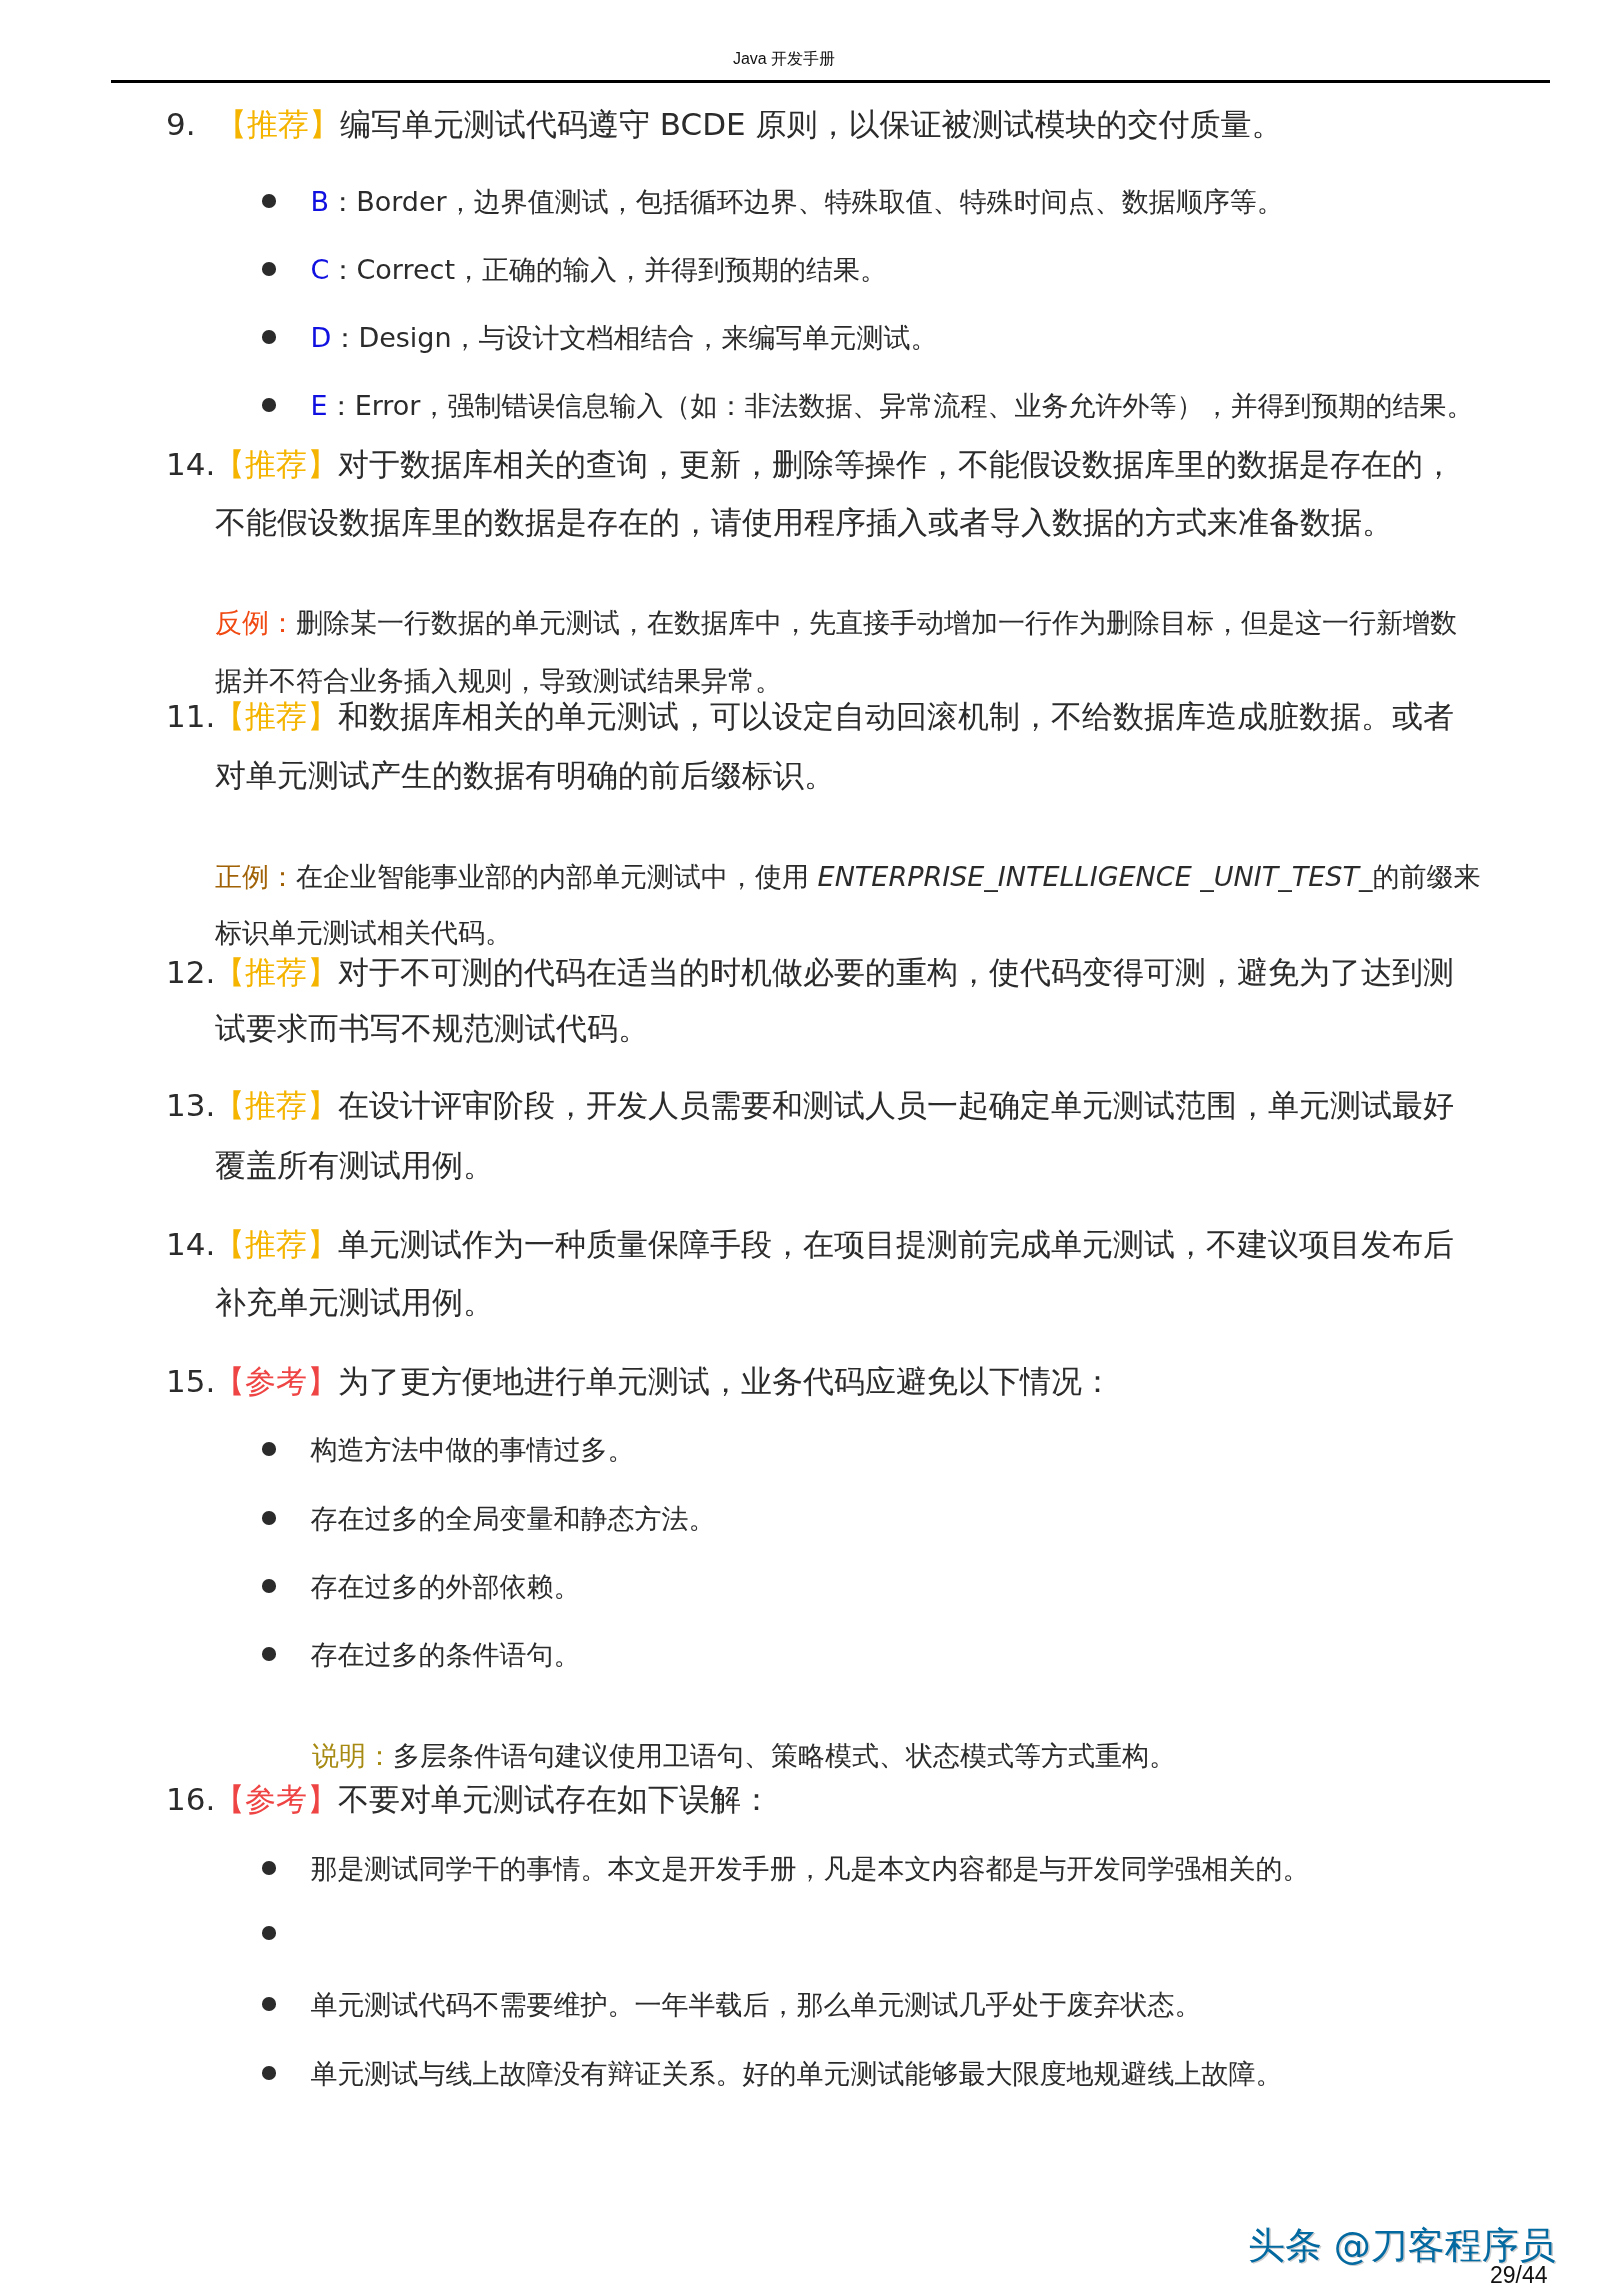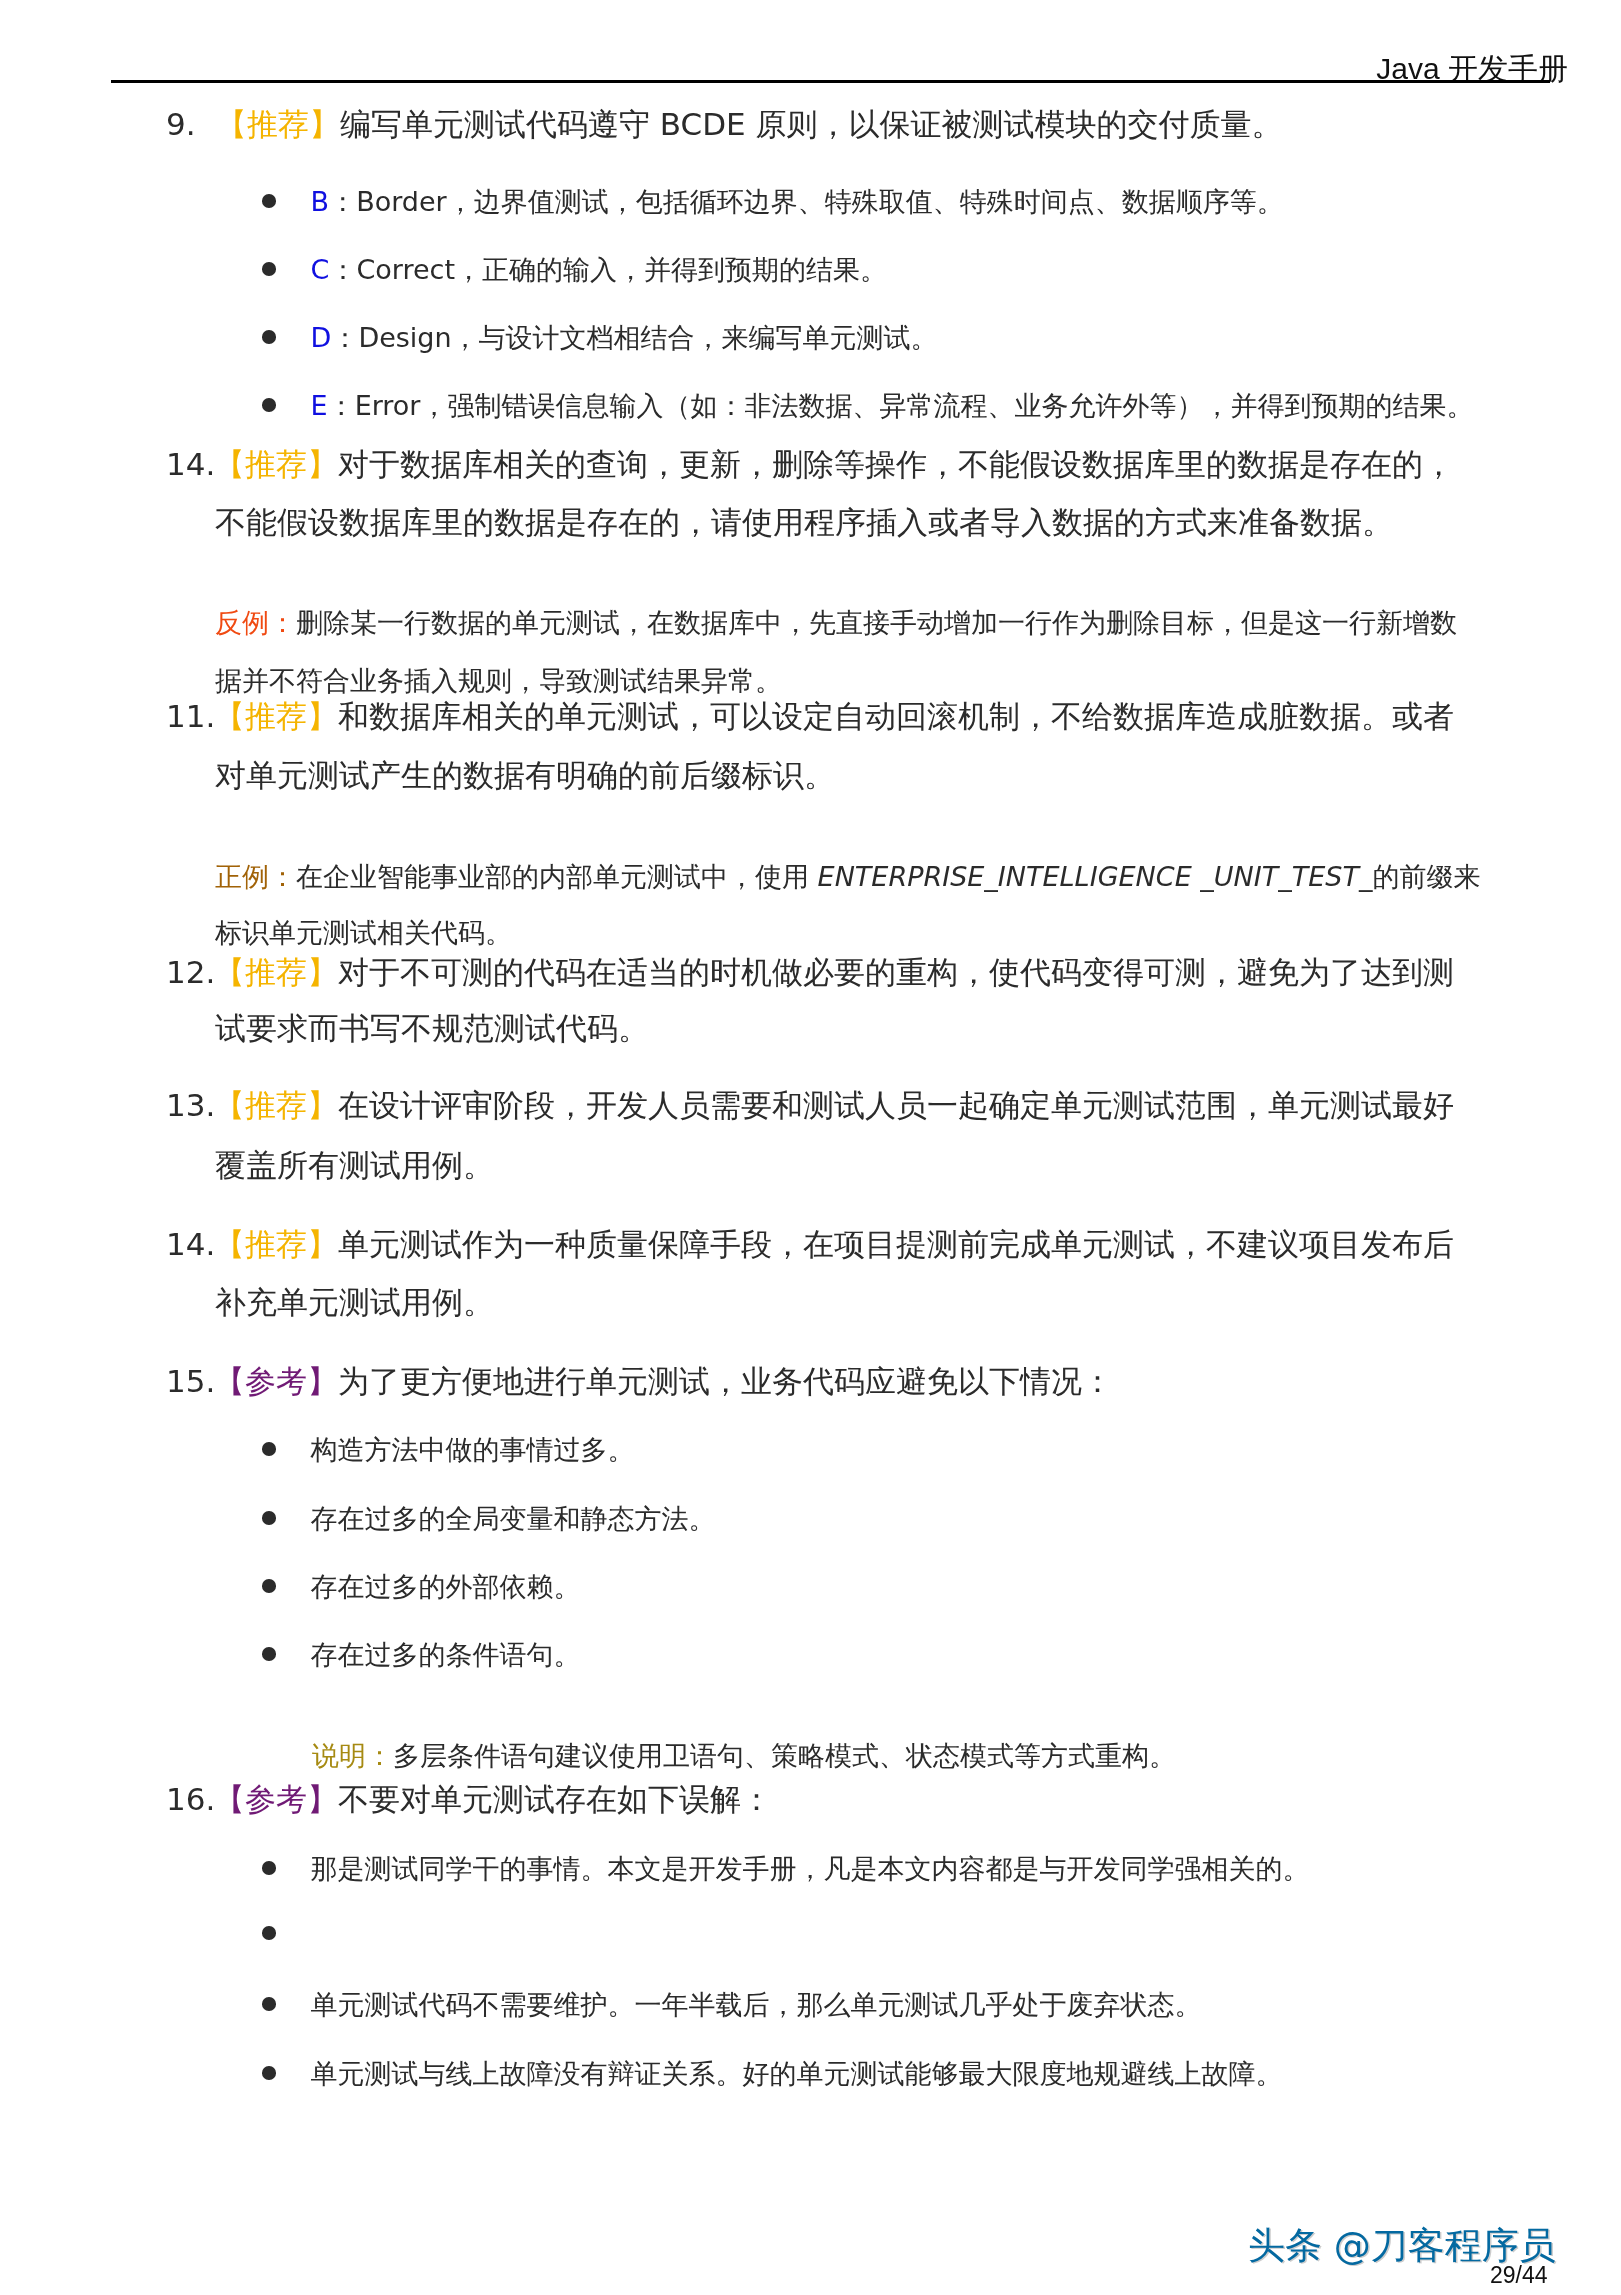--- a/index.html
+++ b/index.html
@@ -3,39 +3,39 @@
 <meta charset="utf-8">
 <style>
   html, body { margin: 0; padding: 0; background: #ffffff; }
   body {
     width: 1622px; height: 2295px; position: relative; overflow: hidden;
     font-family: "DejaVu Sans", "Liberation Sans", sans-serif;
     color: #2b2b2b;
   }
   .header-title {
     position: absolute; left: 0; width: 1568px; top: 49px;
-    text-align: right; font-size: 30px; color: #111;
+    text-align: center; font-size: 16px; color: #111;
     font-family: "Liberation Sans", "DejaVu Sans", sans-serif;
   }
   .header-rule {
     position: absolute; left: 111px; width: 1439px; top: 80px; height: 2.7px; background: #000;
   }
   .line { position: absolute; white-space: nowrap; }
   .item { font-size: 31px; left: 166px; }
   .item .num { display: inline-block; width: 48px; }
   .item.n9 .num { width: 50px; }
   .cont { font-size: 31px; left: 215px; }
   .note { font-size: 27px; left: 215px; margin-top: 42px; }
   .bullet { font-size: 27px; left: 262px; }
   .bullet .dot {
     display: inline-block; width: 13.6px; height: 13.6px; border-radius: 50%;
     background: #2b2b2b; vertical-align: middle; margin-right: 35px; position: relative; top: -2.7px;
   }
   .tag-rec { color: #f5b400; }
-  .tag-ref { color: #701a75; text-align: center; }
+  .tag-ref { color: #ef4444; text-align: center; }
   .letter { color: #1010e0; }
   .neg { color: #f04a12; }
   .pos { color: #a16207; }
   .explain { color: #a68a12; }
   .ital { font-style: italic; }
   .watermark {
     position: absolute; left: 1248px; top: 2221px; font-size: 37px; color: #0369a1;
     text-shadow: 1.4px 1.4px 0 #ccc;
   }
   .page-num {

